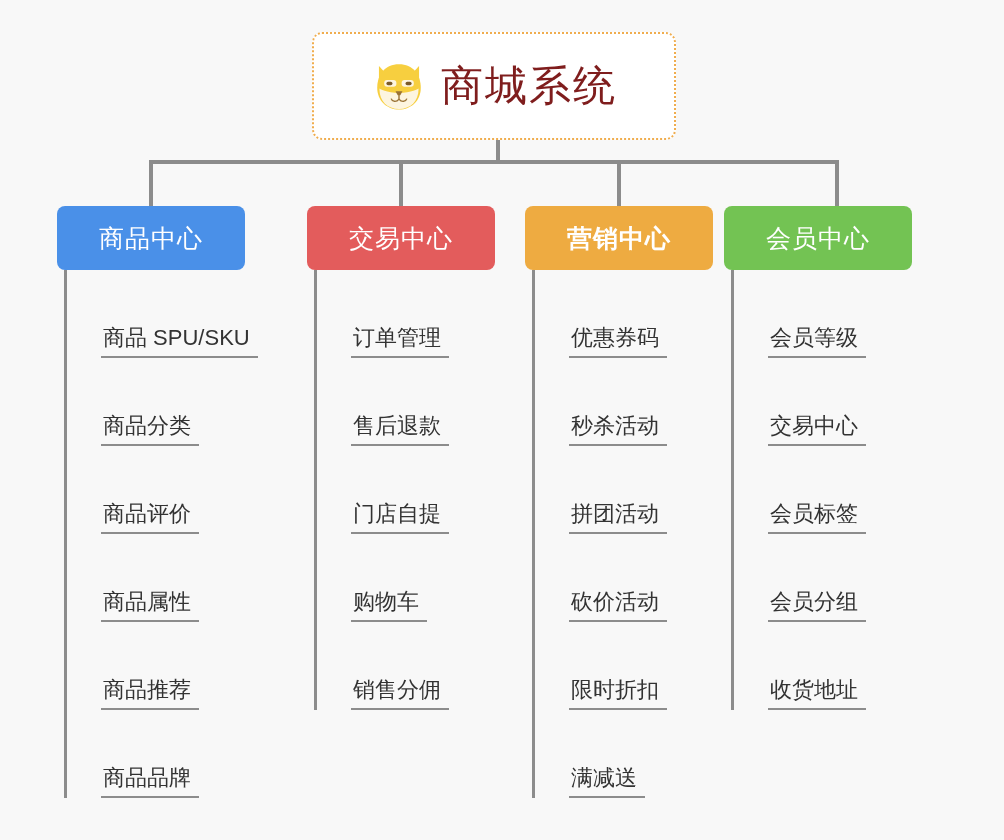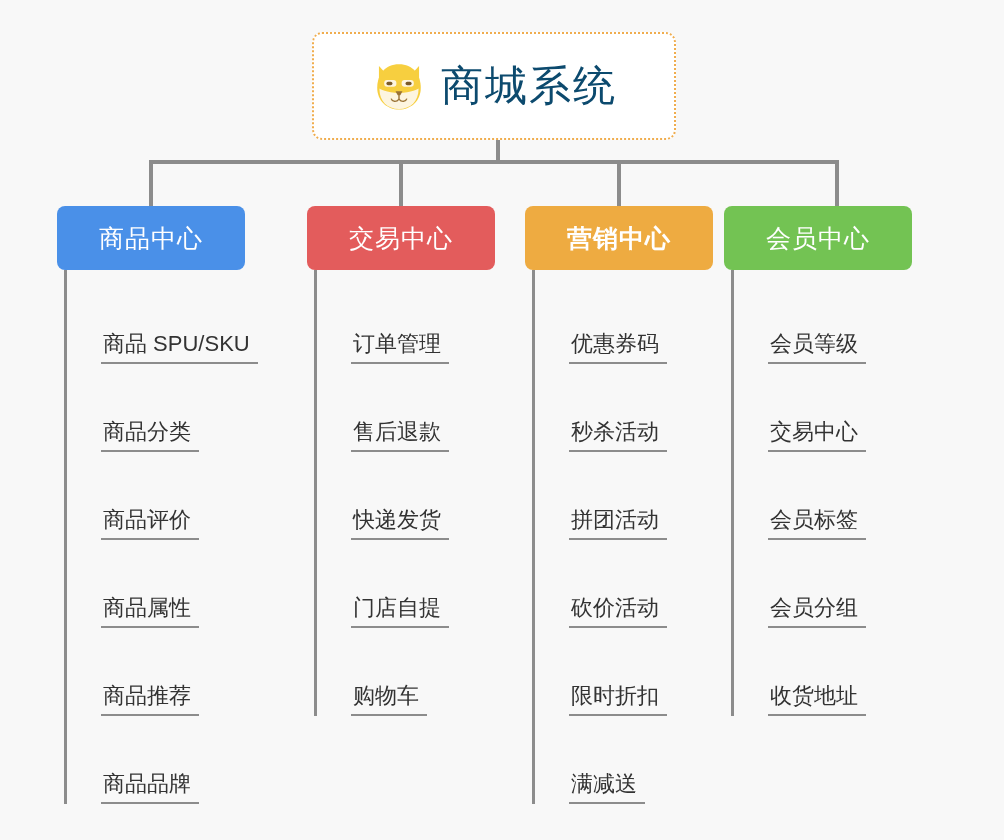--- a/index.html
+++ b/index.html
@@ -86,21 +86,21 @@
     justify-content: center;
     color: #ffffff;
     font-size: 25px;
     letter-spacing: 1px;
     box-sizing: border-box;
   }
   .items {
     position: relative;
     margin-left: 7px;
     border-left: 3px solid #8c8c8c;
-    padding-top: 6px;
+    padding-top: 0;
   }
   .item {
     height: 88px;
     position: relative;
     display: flex;
     align-items: flex-end;
     box-sizing: border-box;
   }
   .item-inner {
     display: inline-block;
@@ -126,21 +126,21 @@
       <path d="M9.5 34 C9.5 49 19 57.5 32 57.5 C45 57.5 54.5 49 54.5 34 C54.5 34 46 39 32 39 C18 39 9.5 34 9.5 34 Z" fill="#fdf5e0"></path>
       <rect x="15" y="24" width="14" height="8" rx="3.5" fill="#fdf5e0"></rect>
       <rect x="35" y="24" width="14" height="8" rx="3.5" fill="#fdf5e0"></rect>
       <rect x="17.5" y="26" width="7" height="4" rx="2" fill="#7a5a28"></rect>
       <rect x="39.5" y="26" width="7" height="4" rx="2" fill="#7a5a28"></rect>
       <path d="M28 37 L36 37 L33.5 41.5 L30.5 41.5 Z" fill="#9a7336"></path>
       <path d="M32 41 L32 46" stroke="#9a7336" stroke-width="1.6" fill="none"></path>
       <path d="M32 46 C29 50 24 49 23 45.5" stroke="#9a7336" stroke-width="1.6" fill="none"></path>
       <path d="M32 46 C35 50 40 49 41 45.5" stroke="#9a7336" stroke-width="1.6" fill="none"></path>
     </svg>
-    <span class="root-title" style="color: #0c4a6e;">商城系统</span>
+    <span class="root-title" style="color: #7f1d1d;">商城系统</span>
   </div>
 
   <div class="conn conn-v-root" style="background: rgb(140, 140, 140);"></div>
   <div class="conn conn-h-bus" style="background: rgb(140, 140, 140);"></div>
   <div class="conn conn-drop" style="left: 149px; background: rgb(140, 140, 140);"></div>
   <div class="conn conn-drop" style="left: 399px; background: rgb(140, 140, 140);"></div>
   <div class="conn conn-drop" style="left: 617px; background: rgb(140, 140, 140);"></div>
   <div class="conn conn-drop" style="left: 835px; background: rgb(140, 140, 140);"></div>
 
   <div class="column" style="left:57px;">
@@ -174,27 +174,27 @@
       <span>交易中心</span>
     </div>
     <div class="items">
       <div class="item">
           <span class="item-inner">订单管理</span>
         </div>
       <div class="item">
           <span class="item-inner">售后退款</span>
         </div>
       <div class="item">
-          <span class="item-inner">快递发货</span>
-        </div>
-      <div class="item">
           <span class="item-inner">门店自提</span>
         </div>
       <div class="item">
           <span class="item-inner">购物车</span>
+        </div>
+      <div class="item">
+          <span class="item-inner">销售分佣</span>
         </div>
     </div>
   </div>
 
   <div class="column" style="left:525px;">
     <div class="cat-header" style="background: rgb(238, 171, 65); font-weight: bold;">
       <span>营销中心</span>
     </div>
     <div class="items">
       <div class="item">

